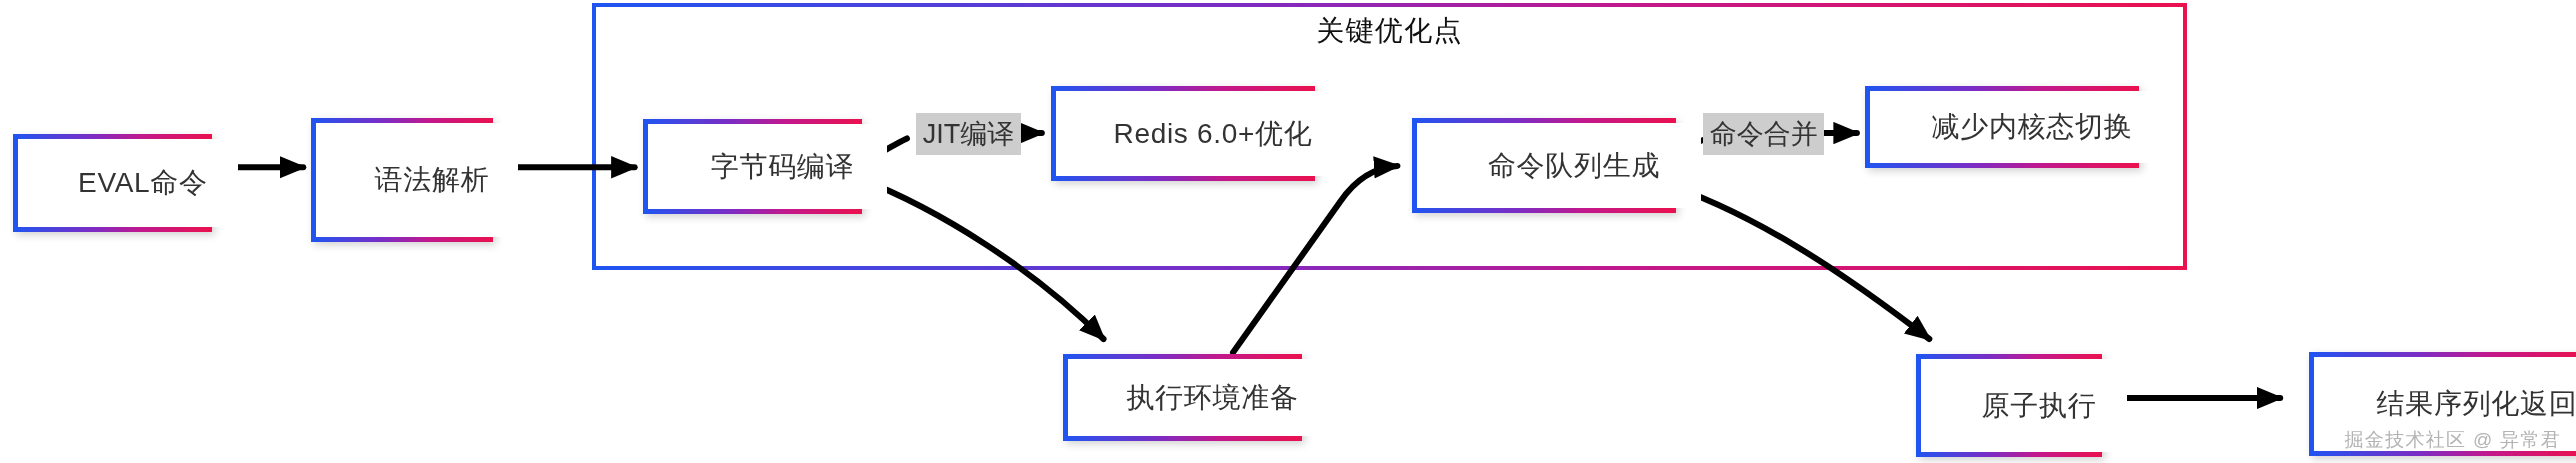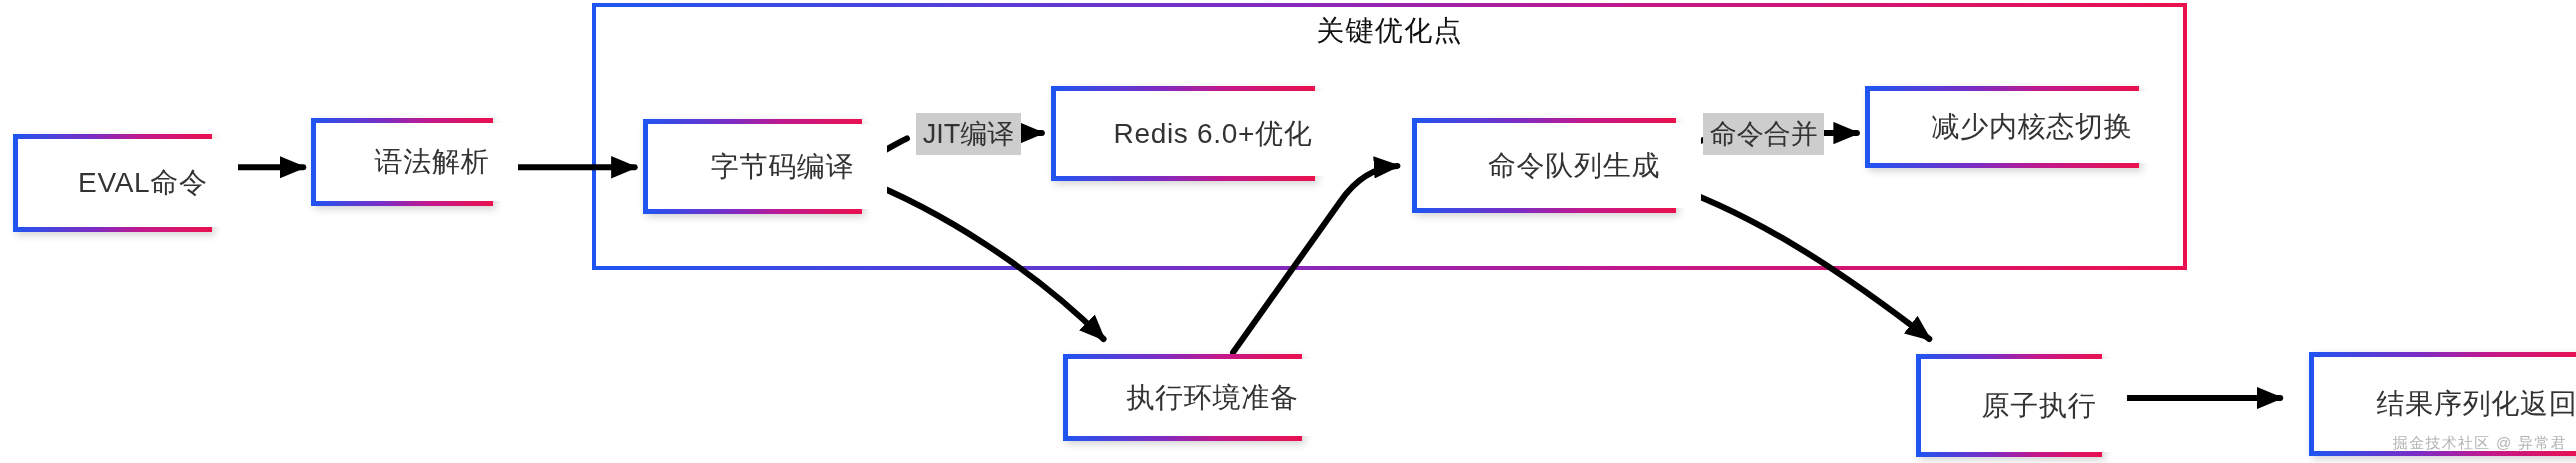--- a/index.html
+++ b/index.html
@@ -57,21 +57,21 @@
     align-items: center;
     justify-content: center;
     font-size: 28px;
     color: #333333;
     letter-spacing: 0.7px;
     white-space: nowrap;
     padding-left: 30px;
   }
 
   #n-eval     { left: 13.4px;   top: 118px; width: 199px; height: 98px; margin-top: 16px; }
-  #n-parse    { left: 311px;  top: 118px; width: 182px; height: 88px; }
+  #n-parse    { left: 311px;  top: 118px; width: 182px; height: 124px; }
   #n-bytecode { left: 643px;  top: 119px; width: 219px; height: 95px; text-align: center; }
   #n-redis    { left: 1051px; top: 86px; width: 264px; height: 95px; }
   #n-queue    { left: 1412px; top: 118px; width: 264px; height: 95px; }
   #n-kernel   { left: 1865px; top: 86px; width: 274px; height: 82px; }
   #n-env      { left: 1063px; top: 354px; width: 239px; height: 87px; }
   #n-atomic   { left: 1916px; top: 354px; width: 186px; height: 103px; }
   #n-result   { left: 2290px; top: 352px; width: 276px; height: 104px; margin-left: 19px; }
 
   
   .edge-label {
@@ -84,22 +84,22 @@
     font-size: 27px;
     white-space: nowrap;
     z-index: 4;
   }
   #el-jit   { left: 904px; top: 113px; margin-left: 12px; }
   #el-merge { left: 1703px; top: 113px; }
 
   
   #watermark {
     position: absolute;
-    right: 9px; bottom: 10.7px;
-    font-size: 15px;
+    right: 15px; bottom: 10.7px;
+    font-size: 19px;
     color: #b3b3b3;
     letter-spacing: 1.3px;
     text-shadow: 0.7px 0.7px 0.7px rgba(255,255,255,0.95), -0.7px -0.7px 0.7px rgba(255,255,255,0.95);
     z-index: 6;
     white-space: nowrap;
   }
 </style>
 </head>
 <body>
 

